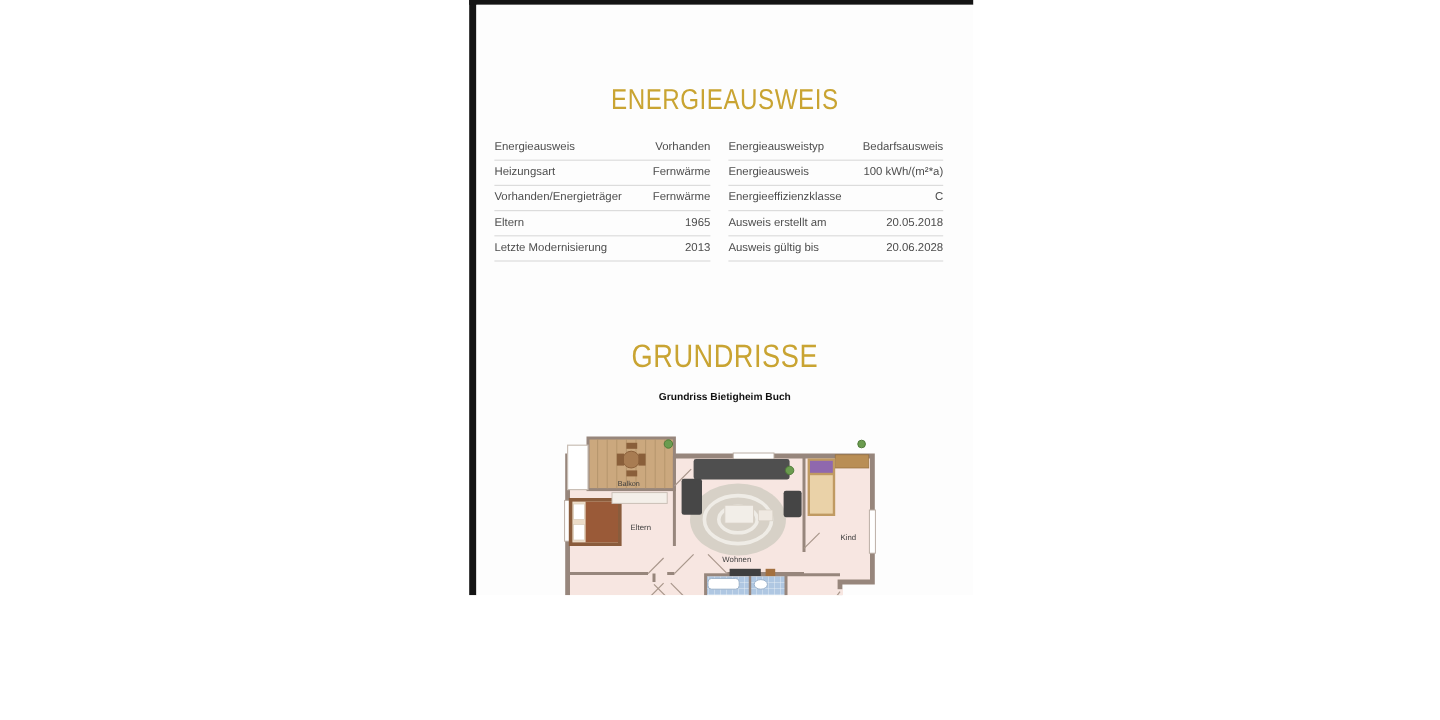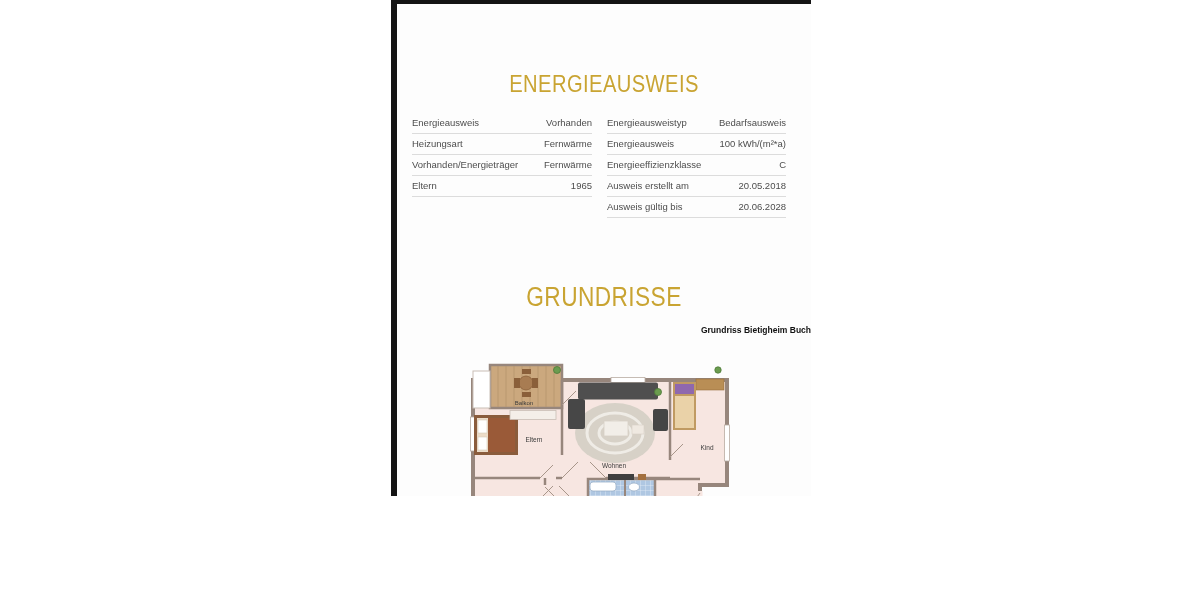--- a/index.html
+++ b/index.html
@@ -13,21 +13,21 @@
          letter-spacing:0.5px;}
   .title-1{top:68px;font-size:24px;}
   .title-2{top:280px;font-size:27px;}
   .etable{position:absolute;top:109px;}
   .etable-left{left:15px;width:180px;}
   .etable-right{left:210px;width:179px;}
   .erow{box-sizing:border-box;height:21px;line-height:20px;border-bottom:1px solid #dcdcdc;
         display:flex;justify-content:space-between;font-size:9.5px;color:#4d4d4d;}
   .elabel{white-space:nowrap;}
   .evalue{white-space:nowrap;text-align:right;}
-  .caption{position:absolute;top:321px;left:0;width:100%;text-align:right;
+  .caption{position:absolute;top:321px;left:0;width:100%;text-align:center;
            font-size:8.5px;font-weight:600;color:#111111;}
   .floorplan{position:absolute;left:13px;top:341px;}
   .fp-label{font-family:"Liberation Sans",sans-serif;}
 </style>
 </head>
 <body>
 
 <div class="stage">
   <div class="frame-left"></div>
   <div class="frame-top"></div>
@@ -45,20 +45,24 @@
           <span class="elabel">Heizungsart</span>
           <span class="evalue">Fernwärme</span>
         </div>
         <div class="erow">
           <span class="elabel">Vorhanden/Energieträger</span>
           <span class="evalue">Fernwärme</span>
         </div>
         <div class="erow">
           <span class="elabel">Eltern</span>
           <span class="evalue">1965</span>
+        </div>
+        <div class="erow">
+          <span class="elabel">Letzte Modernisierung</span>
+          <span class="evalue">2013</span>
         </div>
       </div>
     <div class="etable etable-right" id="table-right">
         <div class="erow">
           <span class="elabel">Energieausweistyp</span>
           <span class="evalue">Bedarfsausweis</span>
         </div>
         <div class="erow">
           <span class="elabel">Energieausweis</span>
           <span class="evalue">100 kWh/(m²*a)</span>

